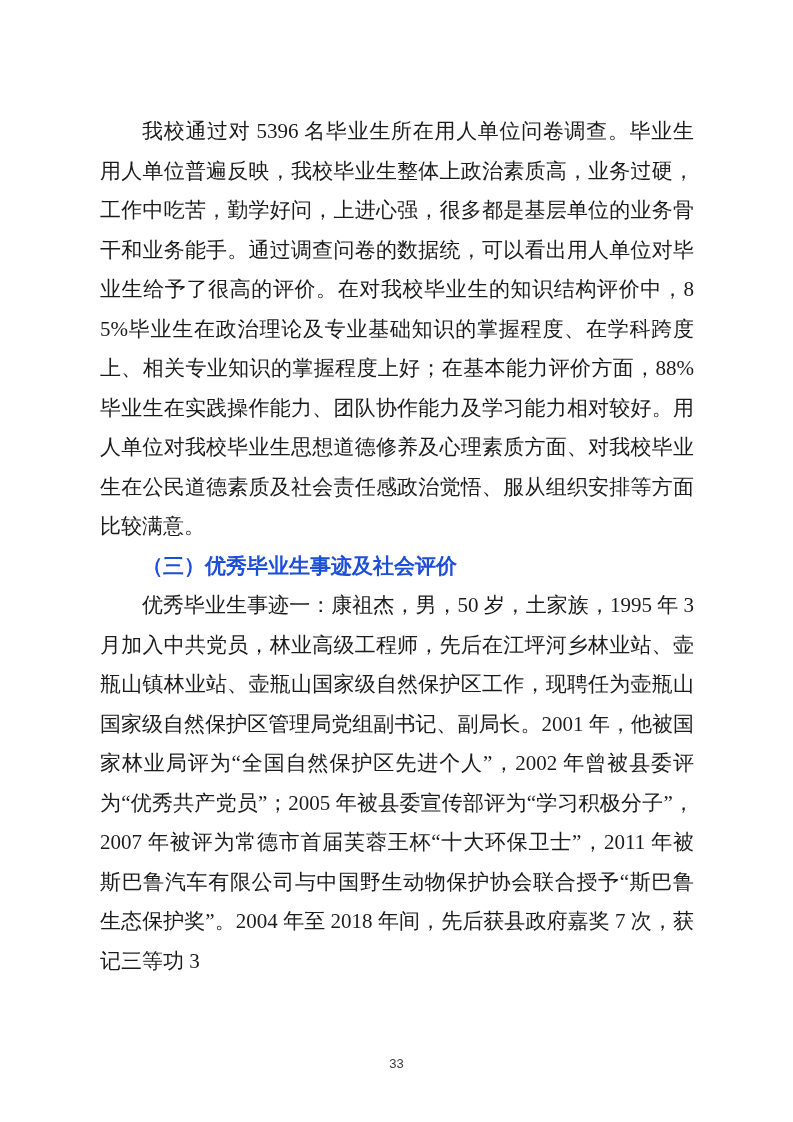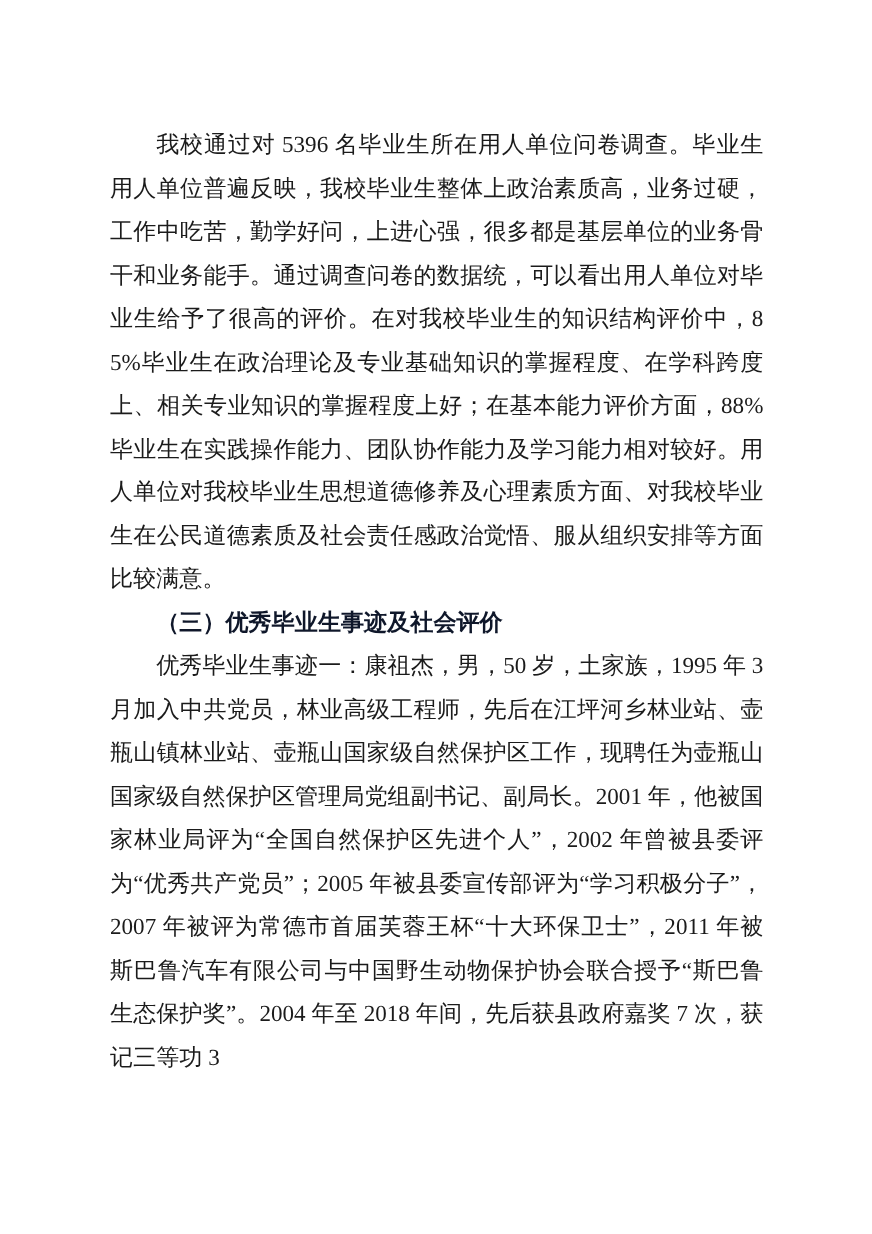--- a/index.html
+++ b/index.html
@@ -30,21 +30,21 @@
     text-justify: inter-character;
     text-indent: 2em;
     word-break: break-all;
   }
   .heading {
     margin: 0;
     font-size: 21px;
     line-height: 39.5px;
     font-weight: bold;
     text-indent: 2em;
-    color: #0f172a;
+    color: #1d4ed8;
   }
   .footer {
     position: absolute;
     left: 0;
     right: 0;
     top: 1056px;
     text-align: center;
     font-family: "Liberation Sans", "DejaVu Sans", sans-serif;
     font-size: 13px;
     color: #3c3c3c;
@@ -52,13 +52,16 @@
 </style>
 </head>
 <body>
 
 <div class="page">
   <div class="content">
     <p class="para">我校通过对 5396 名毕业生所在用人单位问卷调查。毕业生用人单位普遍反映，我校毕业生整体上政治素质高，业务过硬，工作中吃苦，勤学好问，上进心强，很多都是基层单位的业务骨干和业务能手。通过调查问卷的数据统，可以看出用人单位对毕业生给予了很高的评价。在对我校毕业生的知识结构评价中，85%毕业生在政治理论及专业基础知识的掌握程度、在学科跨度上、相关专业知识的掌握程度上好；在基本能力评价方面，88%毕业生在实践操作能力、团队协作能力及学习能力相对较好。用人单位对我校毕业生思想道德修养及心理素质方面、对我校毕业生在公民道德素质及社会责任感政治觉悟、服从组织安排等方面比较满意。</p>
     <h3 class="heading">（三）优秀毕业生事迹及社会评价</h3>
     <p class="para">优秀毕业生事迹一：康祖杰，男，50 岁，土家族，1995 年 3 月加入中共党员，林业高级工程师，先后在江坪河乡林业站、壶瓶山镇林业站、壶瓶山国家级自然保护区工作，现聘任为壶瓶山国家级自然保护区管理局党组副书记、副局长。2001 年，他被国家林业局评为“全国自然保护区先进个人”，2002 年曾被县委评为“优秀共产党员”；2005 年被县委宣传部评为“学习积极分子”，2007 年被评为常德市首届芙蓉王杯“十大环保卫士”，2011 年被斯巴鲁汽车有限公司与中国野生动物保护协会联合授予“斯巴鲁生态保护奖”。2004 年至 2018 年间，先后获县政府嘉奖 7 次，获记三等功 3</p>
   </div>
+  <div class="footer">
+    <span>33</span>
+  </div>
 </div>
 
 </body></html>

